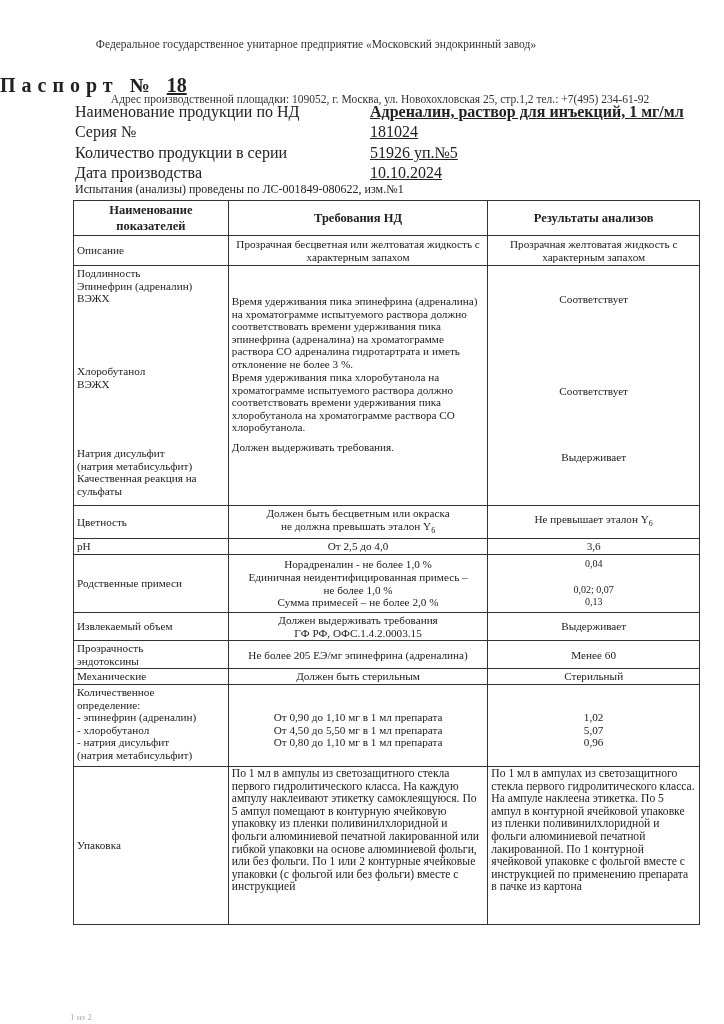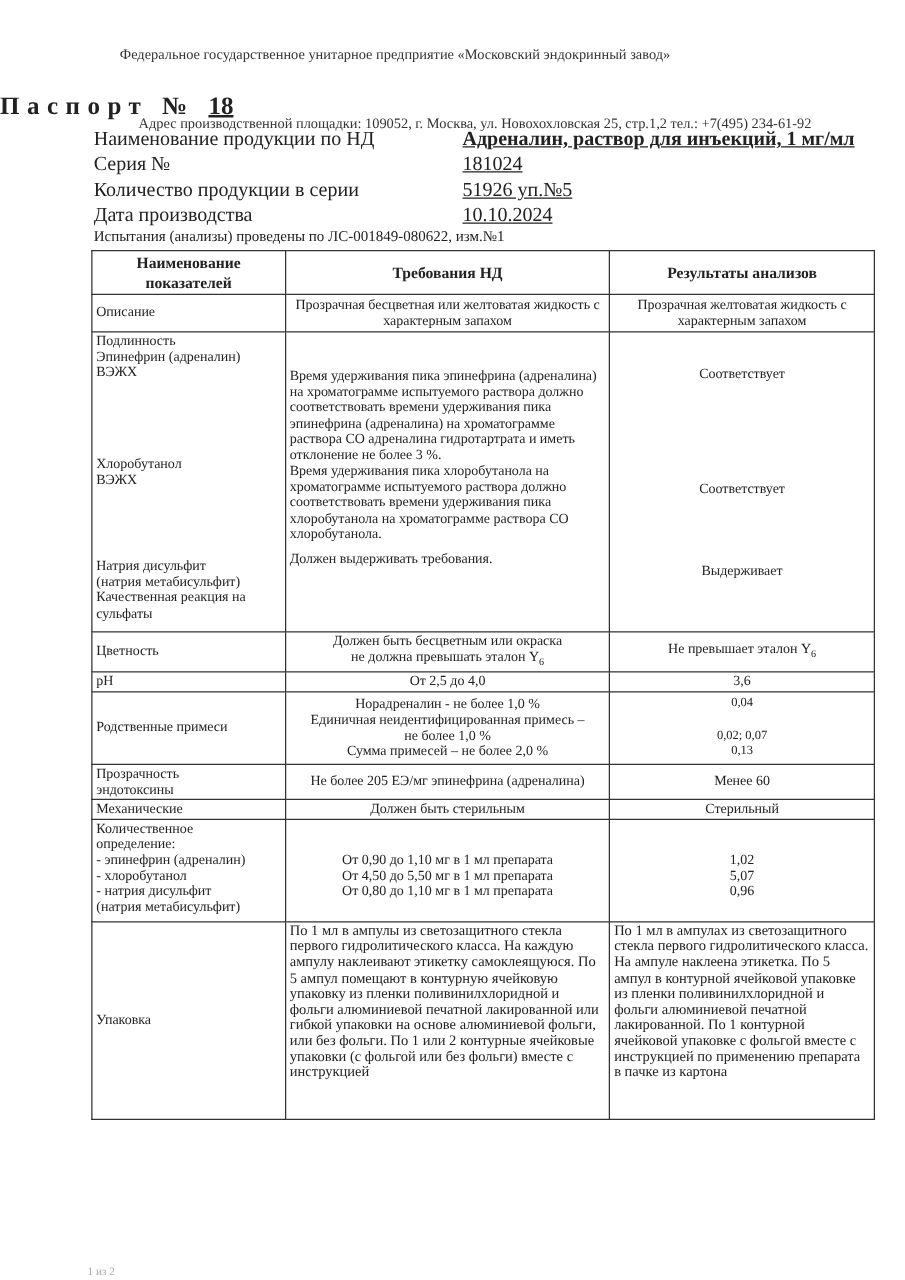--- a/index.html
+++ b/index.html
@@ -121,20 +121,26 @@
       <td class="center ml">Норадреналин - не более 1,0 %
 Единичная неидентифицированная примесь –
 не более 1,0 %
 Сумма примесей – не более 2,0 %</td>
       <td class="center ml" style="font-size:10px">0,04
 
 0,02; 0,07
 0,13</td>
     </tr>
     <tr style="height:28px">
+      <td class="left">Извлекаемый объем</td>
+      <td class="center ml">Должен выдерживать требования
+ГФ РФ, ОФС.1.4.2.0003.15</td>
+      <td class="center">Выдерживает</td>
+    </tr>
+    <tr style="height:28px">
       <td class="left ml">Прозрачность
 эндотоксины</td>
       <td class="center">Не более 205 ЕЭ/мг эпинефрина (адреналина)</td>
       <td class="center">Менее 60</td>
     </tr>
     <tr style="height:14px">
       <td class="left">Механические</td>
       <td class="center">Должен быть стерильным</td>
       <td class="center">Стерильный</td>
     </tr>

